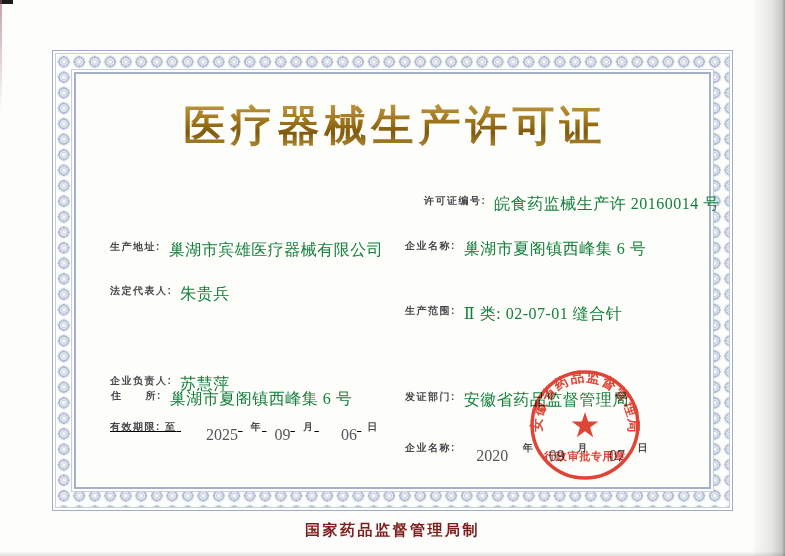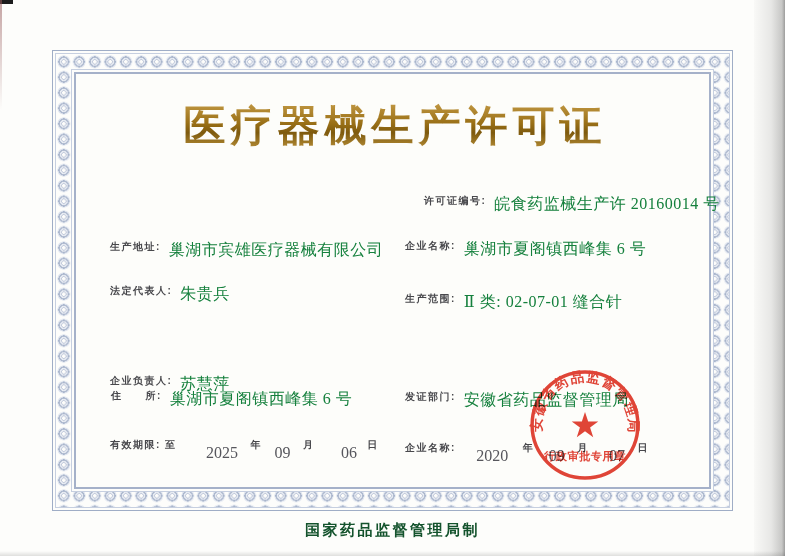--- a/index.html
+++ b/index.html
@@ -74,21 +74,21 @@
   
   .seal {
     position: absolute; left: 526px; top: 366px; width: 118px; height: 118px;
     mix-blend-mode: multiply; opacity: .92;
   }
 
   
   .footer {
     position: absolute; left: 0; top: 521px; width: 785px;
     text-align: center;
-    font-size: 15px; font-weight: bold; color: #14532d; letter-spacing: 2.5px;
+    font-size: 15px; font-weight: bold; color: #7f1d1d; letter-spacing: 2.5px;
   }
 </style>
 </head>
 <body>
 
 <div class="mark-tl"></div>
 <div class="edge-l"></div>
 <div class="edge-r"></div>
 <div class="edge-b"></div>
 
@@ -107,37 +107,37 @@
 </div>
 
 <div class="row" style="left:405px; top:234px;">
   <span class="lbl">企业名称:</span><span class="val">巢湖市夏阁镇西峰集 6 号</span>
 </div>
 
 <div class="row" style="left:110px; top:279px;">
   <span class="lbl">法定代表人:</span><span class="val">朱贵兵</span>
 </div>
 
-<div class="row" style="left:405px; top:287px;">
+<div class="row" style="left:405px; top:299px;">
   <span class="lbl">生产范围:</span><span class="val">Ⅱ 类: 02-07-01 缝合针</span>
 </div>
 
 <div class="row" style="left:110px; top:337px;margin-top:32px;">
   <span class="lbl">企业负责人:</span><span class="val">苏慧萍</span>
 </div>
 
 <div class="row" style="left:111px; top:384px;">
   <span class="lbl">住　　所:</span><span class="val">巢湖市夏阁镇西峰集 6 号</span>
 </div>
 
 <div class="row" style="left:405px; top:385px;">
   <span class="lbl">发证部门:</span><span class="val">安徽省药品监督管理局</span>
 </div>
 
-<div class="row" style="left:110px; top:434px;">
+<div class="row" style="left:110px; top:416px;text-decoration:underline;">
   <span class="lbl">有效期限: 至</span>
   <span class="num" style="margin-left:25px;">2025</span>
   <span class="lbl unit" style="margin-left:8px;">年</span>
   <span class="num" style="margin-left:8px;">09</span>
   <span class="lbl unit" style="margin-left:8px;">月</span>
   <span class="num" style="margin-left:22px;">06</span>
   <span class="lbl unit" style="margin-left:6px;">日</span>
 </div>
 
 <div class="row" style="left:405px; top:437px;">

